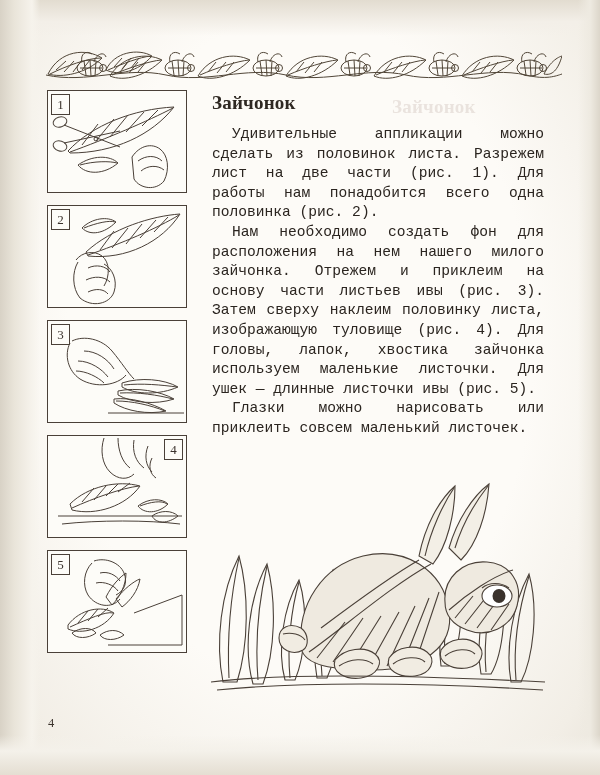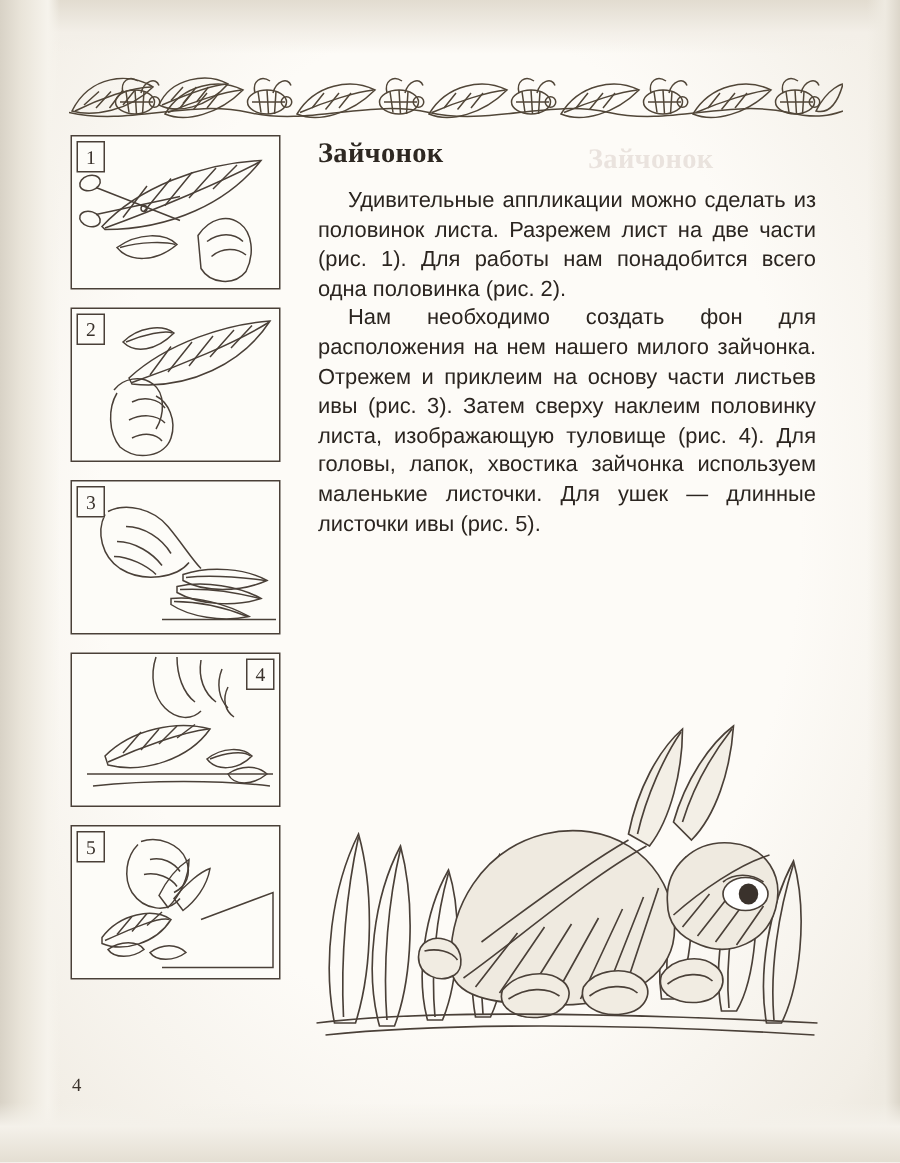--- a/index.html
+++ b/index.html
@@ -115,21 +115,21 @@
     font-family: "Liberation Serif", serif;
     letter-spacing: 0.2px;
   }
   p.body {
     font-size: 14.6px;
     line-height: 19.6px;
     color: #2b2520;
     margin: 0;
     text-align: justify;
     text-indent: 20px;
-    font-family: Liberation Sans, sans-serif;
+    font-family: Liberation Mono, monospace;
   }
   p.body + p.body { margin-top: 0px; }
 
   
   .illustration {
     position: absolute;
     left: 205px;
     top: 452px;
     width: 345px;
     height: 250px;
@@ -352,20 +352,21 @@
       </svg>
     </div>
   </div>
 
   <div class="ghost-title">Зайчонок</div>
 
   <div class="content">
     <h1 class="title">Зайчонок</h1>
     <p class="body">Удивительные аппликации можно сделать из половинок листа. Разрежем лист на две части (рис. 1). Для работы нам понадобится всего одна половинка (рис. 2).</p>
     <p class="body">Нам необходимо создать фон для расположения на нем нашего милого зайчонка. Отрежем и приклеим на основу части листьев ивы (рис. 3). Затем сверху наклеим половинку листа, изображающую туловище (рис. 4). Для головы, лапок, хвостика зайчонка используем маленькие листочки. Для ушек — длинные листочки ивы (рис. 5).</p>
+    <p class="body">Глазки можно нарисовать или приклеить совсем маленький листочек.</p>
   </div>
 
   <div class="illustration">
     <svg width="345" height="250" viewBox="0 0 345 250">
       <g stroke="#4a4038" stroke-width="1.1" fill="none">
 
         <path d="M18 230 C 10 190, 16 140, 34 104 C 44 140, 44 192, 32 230 Z"></path>
         <path d="M24 226 C 22 186, 26 142, 34 106"></path>
         <path d="M48 232 C 38 196, 44 146, 62 112 C 72 150, 70 200, 58 232 Z"></path>
         <path d="M53 228 C 50 190, 54 148, 62 114"></path>

